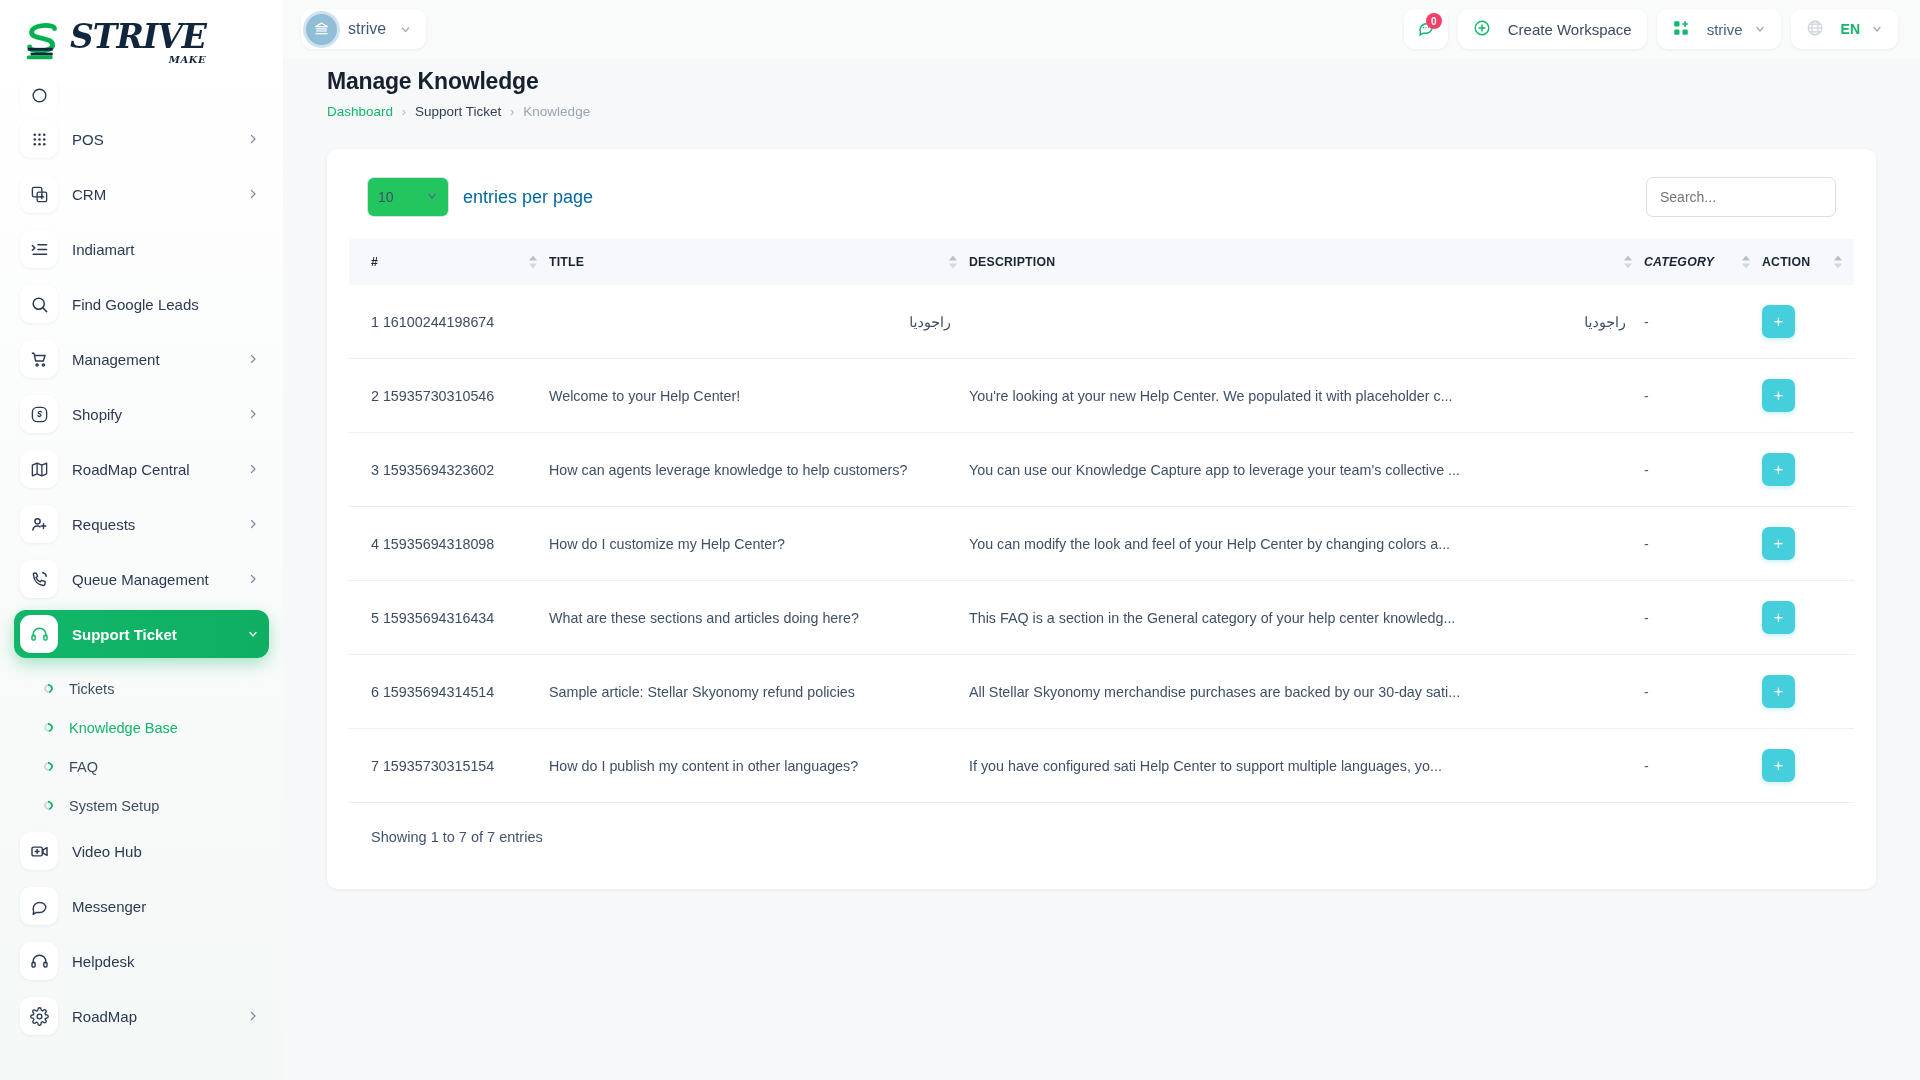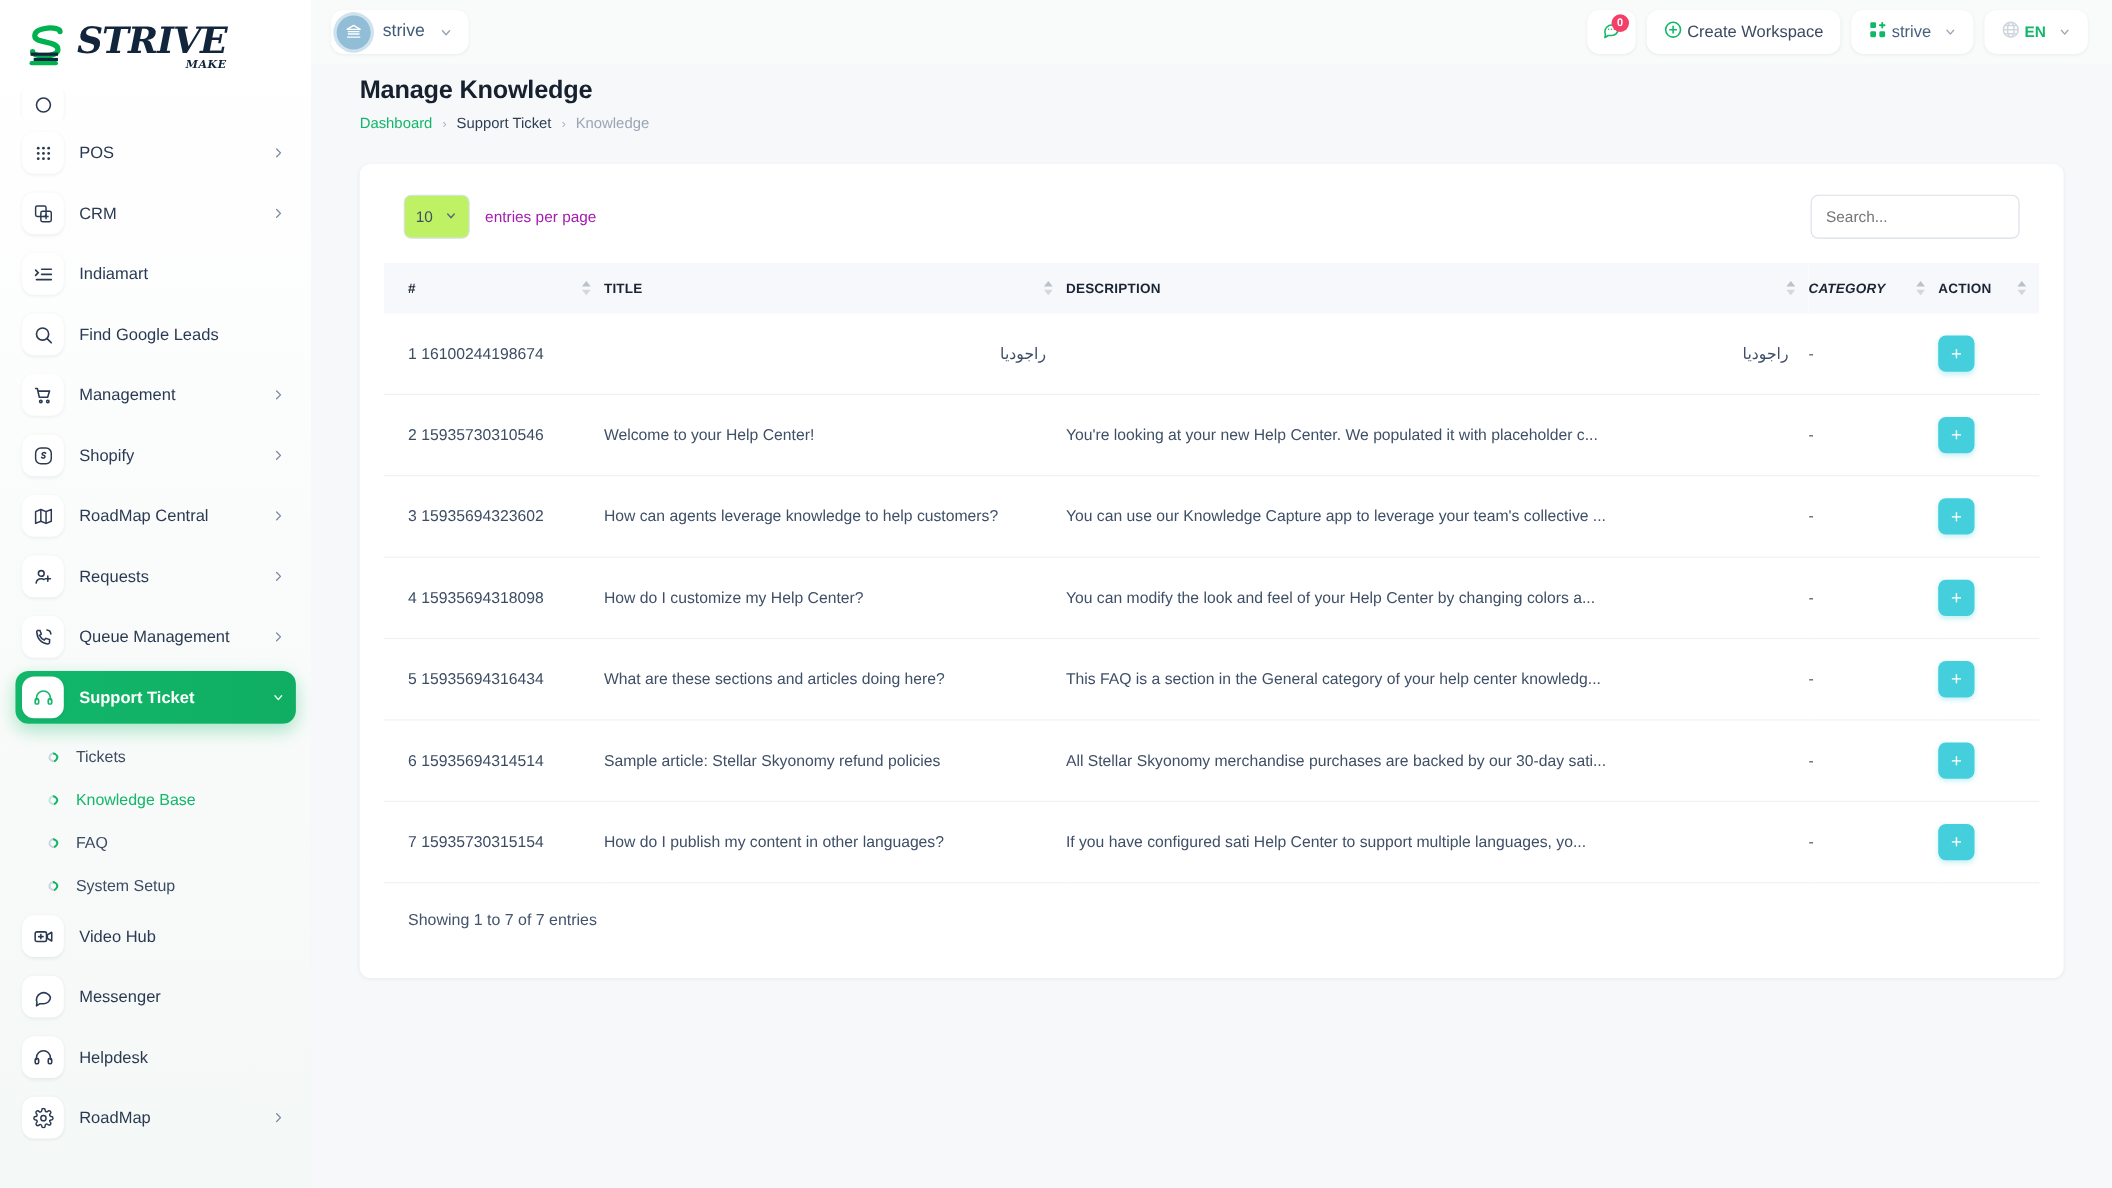--- a/index.html
+++ b/index.html
@@ -107,21 +107,21 @@
     font-size: 15px; color: #3c4a60; white-space: nowrap;
   }
   .tb-icon-only { width: 44px; padding: 0; justify-content: center; position: relative; }
   .badge {
     position: absolute; top: 4px; right: 6px;
     background: #f43f68; color: #fff; font-size: 10px; font-weight: 700;
     min-width: 16px; height: 16px; border-radius: 9px;
     display: flex; align-items: center; justify-content: center; padding: 0 4px;
   }
   .tb-btn svg { width: 18px; height: 18px; }
-  .tb-btn .lbl { margin-left: 4px; }
+  .tb-btn .lbl { margin-left: 17px; }
   .tb-btn .lbl.blueish { color: #46607e; }
   .tb-btn .lbl.green { color: #12b76a; font-weight: 700; font-size: 14px;}
   .tb-btn .chev { margin-left: 11px; color: #9aa7b8; display: flex;}
   .tb-btn .chev svg { width: 12px; height: 12px; }
 
   .page-head { padding: 10px 0 0 44px; }
   .page-title { font-size: 23px; font-weight: 700; color: #16202e; letter-spacing: -.2px;}
   .crumbs { display: flex; align-items: center; margin-top: 9px; font-size: 13.5px; gap: 9px; }
   .crumbs a { color: #12b76a; text-decoration: none; }
   .crumbs .sep { color: #aab4c2; font-size: 12px; }
@@ -129,25 +129,25 @@
   .crumbs .cur { color: #9aa5b4; }
 
   .card {
     margin: 30px 44px 0 44px; background: #fff; border-radius: 10px;
     box-shadow: 0 1px 4px rgba(25,45,75,.06); padding: 28px 22px 24px 22px;
     height: 740px;
   }
   .card-top { display: flex; align-items: center; padding: 0 18px; }
   .select-box {
     display: flex; align-items: center; justify-content: space-between;
-    width: 60px; height: 40px; border: 1px solid #d9dfe6; border-radius: 7px;
-    padding: 0 10px; font-size: 14px; color: #404f63; background: #bef264; cursor: pointer;
+    width: 82px; height: 40px; border: 1px solid #d9dfe6; border-radius: 7px;
+    padding: 0 10px; font-size: 14px; color: #404f63; background: #22c55e; cursor: pointer;
   }
   .select-box svg { width: 12px; height: 12px; color: #5a6a7e; }
-  .epp { margin-left: 14px; font-size: 14px; color: #a21caf; }
+  .epp { margin-left: 14px; font-size: 18px; color: #0369a1; }
   .search-box {
     margin-left: auto; width: 190px; height: 40px;
     border: 1px solid #d9dfe6; border-radius: 7px; padding: 0 13px;
     font-size: 14px; color: #8d9aab; outline: none; background: #fff;
     font-family: "Liberation Sans", sans-serif;
   }
 
   table { width: 100%; border-collapse: collapse; margin-top: 22px; table-layout: fixed;}
   thead tr { background: #f6f8fb; }
   thead th {

